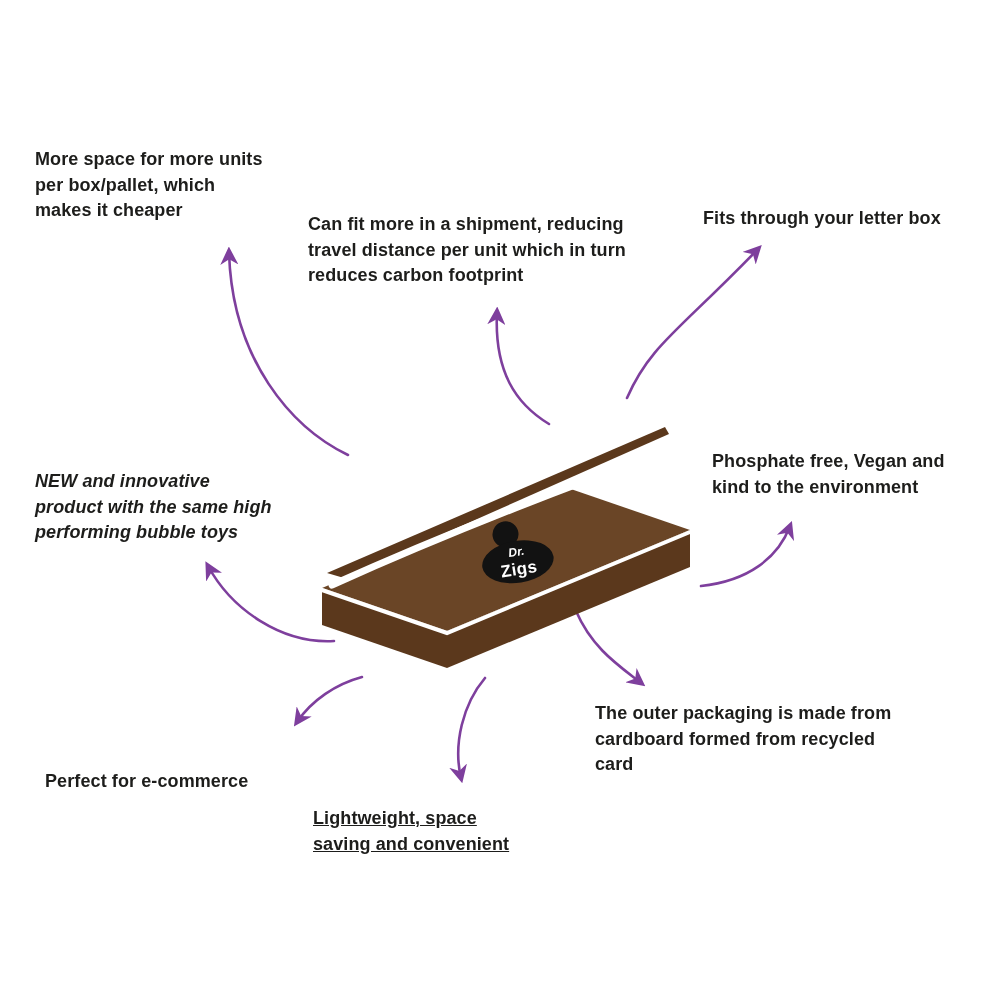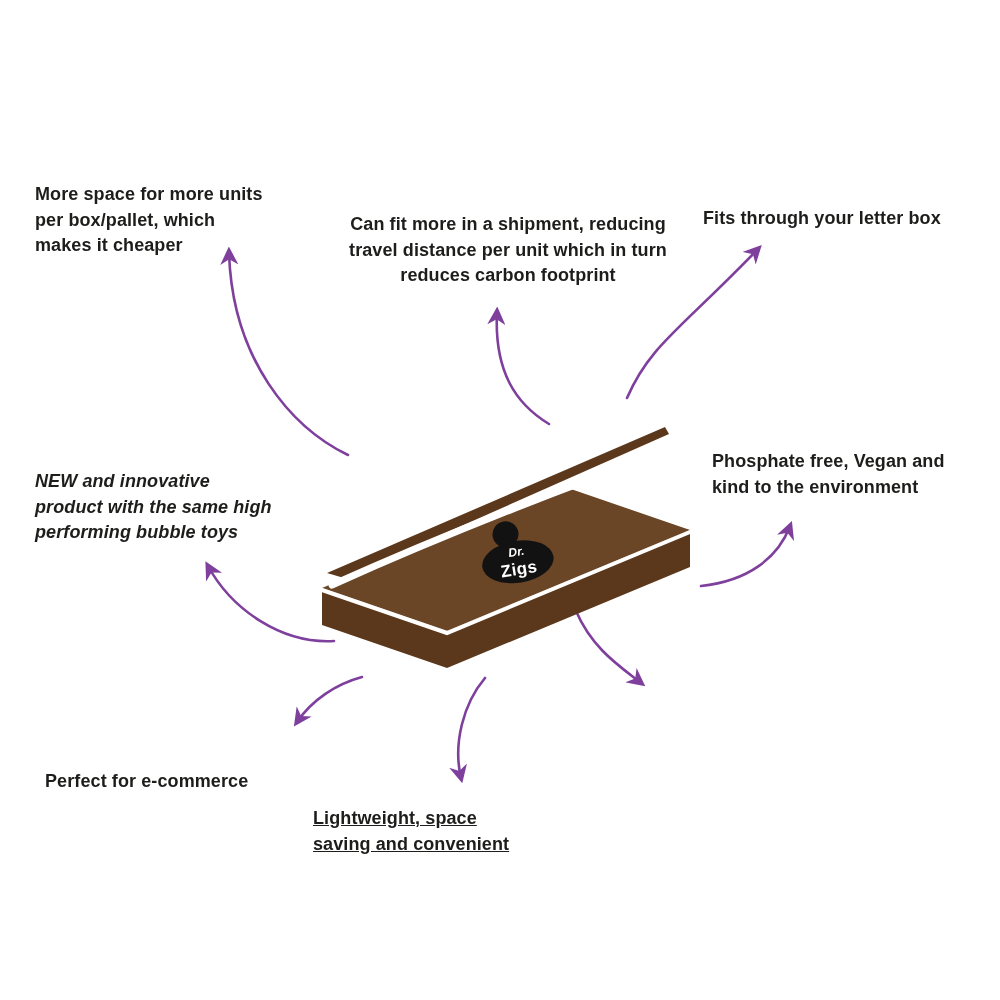--- a/index.html
+++ b/index.html
@@ -21,22 +21,22 @@
   }
   .label {
     position: absolute;
     font-weight: bold;
     font-size: 18px;
     line-height: 1.42;
     color: #1d1d1b;
     white-space: pre-line;
     letter-spacing: 0.1px;
   }
-  .l-more-space  { left: 35px;  top: 147px; margin-top: 35px; }
-  .l-shipment    { left: 324px; top: 212px; width: 368px; text-align: center; }
+  .l-more-space  { left: 35px;  top: 147px; }
+  .l-shipment    { left: 308px; top: 212px; width: 368px; text-align: left; }
   .l-letterbox   { left: 703px; top: 206px; }
   .l-phosphate   { left: 712px; top: 449px; }
   .l-new         { left: 35px;  top: 469px; font-style: italic; }
   .l-ecommerce   { left: 45px;  top: 736px; margin-top: 33px; }
   .l-lightweight { left: 313px; top: 806px; text-decoration: underline; }
   .l-packaging   { left: 595px; top: 701px; }
 
   .arrow {
     fill: none;
     stroke: #7e3f9d;
@@ -114,14 +114,17 @@
 reduces carbon footprint</div>
   <div class="label l-letterbox">Fits through your letter box</div>
   <div class="label l-phosphate">Phosphate free, Vegan and
 kind to the environment</div>
   <div class="label l-new">NEW and innovative
 product with the same high
 performing bubble toys</div>
   <div class="label l-ecommerce">Perfect for e-commerce</div>
   <div class="label l-lightweight">Lightweight, space
 saving and convenient</div>
+  <div class="label l-packaging">The outer packaging is made from
+cardboard formed from recycled
+card</div>
 
 </div>
 
 </body></html>

